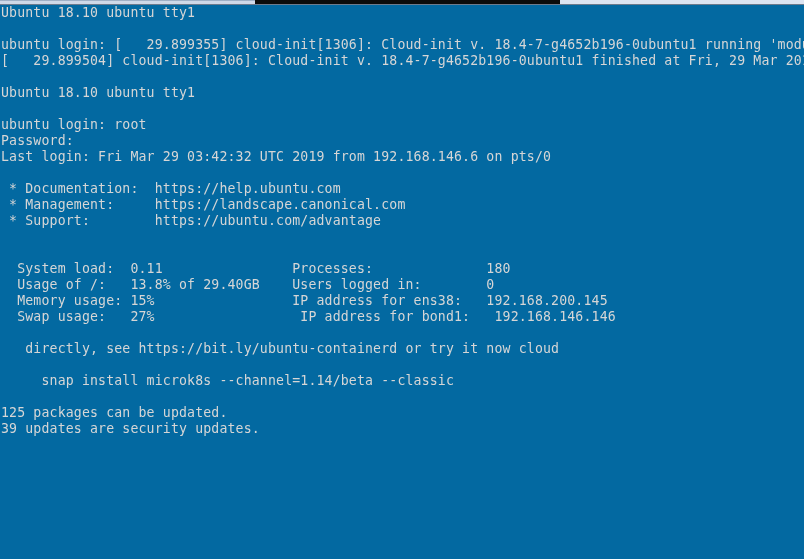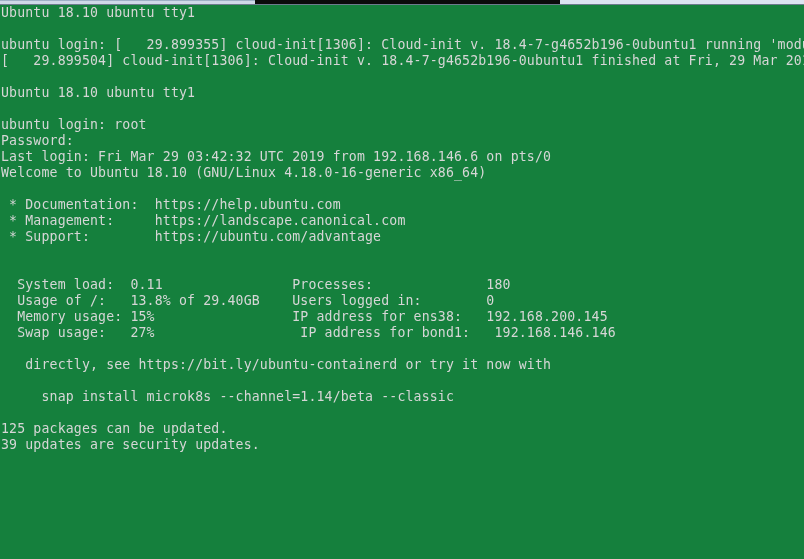--- a/index.html
+++ b/index.html
@@ -68,21 +68,21 @@
     background: #6d7b8d;
   }
 
   
   #console {
     position: absolute;
     top: 5px;
     left: 0;
     width: 804px;
     height: 554px;
-    background: #15803d;
+    background: #0369a1;
     padding: 0;
     overflow: hidden;
   }
 
   .line {
     position: relative;
     height: 16px;
     line-height: 16px;
     font-size: 13.2px;
     letter-spacing: 0.15px;
@@ -112,33 +112,32 @@
     <div class="line">Ubuntu 18.10 ubuntu tty1</div>
     <div class="line blank"></div>
     <div class="line">ubuntu login: [   29.899355] cloud-init[1306]: Cloud-init v. 18.4-7-g4652b196-0ubuntu1 running 'modules:final' at Fri, 29 Mar 2019 04:07:28 +0000. Up 29.76 seconds.</div>
     <div class="line">[   29.899504] cloud-init[1306]: Cloud-init v. 18.4-7-g4652b196-0ubuntu1 finished at Fri, 29 Mar 2019 04:07:28 +0000. Datasource DataSourceNoCloud [seed=/var/lib/cloud/seed/nocloud-net][dsmode=net].  Up 29.89 seconds</div>
     <div class="line blank"></div>
     <div class="line">Ubuntu 18.10 ubuntu tty1</div>
     <div class="line blank"></div>
     <div class="line">ubuntu login: root</div>
     <div class="line">Password:</div>
     <div class="line">Last login: Fri Mar 29 03:42:32 UTC 2019 from 192.168.146.6 on pts/0</div>
-    <div class="line">Welcome to Ubuntu 18.10 (GNU/Linux 4.18.0-16-generic x86_64)</div>
     <div class="line blank"></div>
     <div class="line"> * Documentation:  https://help.ubuntu.com</div>
     <div class="line"> * Management:     https://landscape.canonical.com</div>
     <div class="line"> * Support:        https://ubuntu.com/advantage</div>
     <div class="line blank"></div>
     <div class="line blank"></div>
     <div class="line">  System load:  0.11                Processes:              180</div>
     <div class="line">  Usage of /:   13.8% of 29.40GB    Users logged in:        0</div>
     <div class="line">  Memory usage: 15%                 IP address for ens38:   192.168.200.145</div>
     <div class="line">  Swap usage:   27%                  IP address for bond1:   192.168.146.146</div>
     <div class="line blank"></div>
-    <div class="line">   directly, see https://bit.ly/ubuntu-containerd or try it now with</div>
+    <div class="line">   directly, see https://bit.ly/ubuntu-containerd or try it now cloud</div>
     <div class="line blank"></div>
     <div class="line">     snap install microk8s --channel=1.14/beta --classic</div>
     <div class="line blank"></div>
     <div class="line">125 packages can be updated.</div>
     <div class="line">39 updates are security updates.</div>
 
   </div>
 </div>
 
 </body></html>

